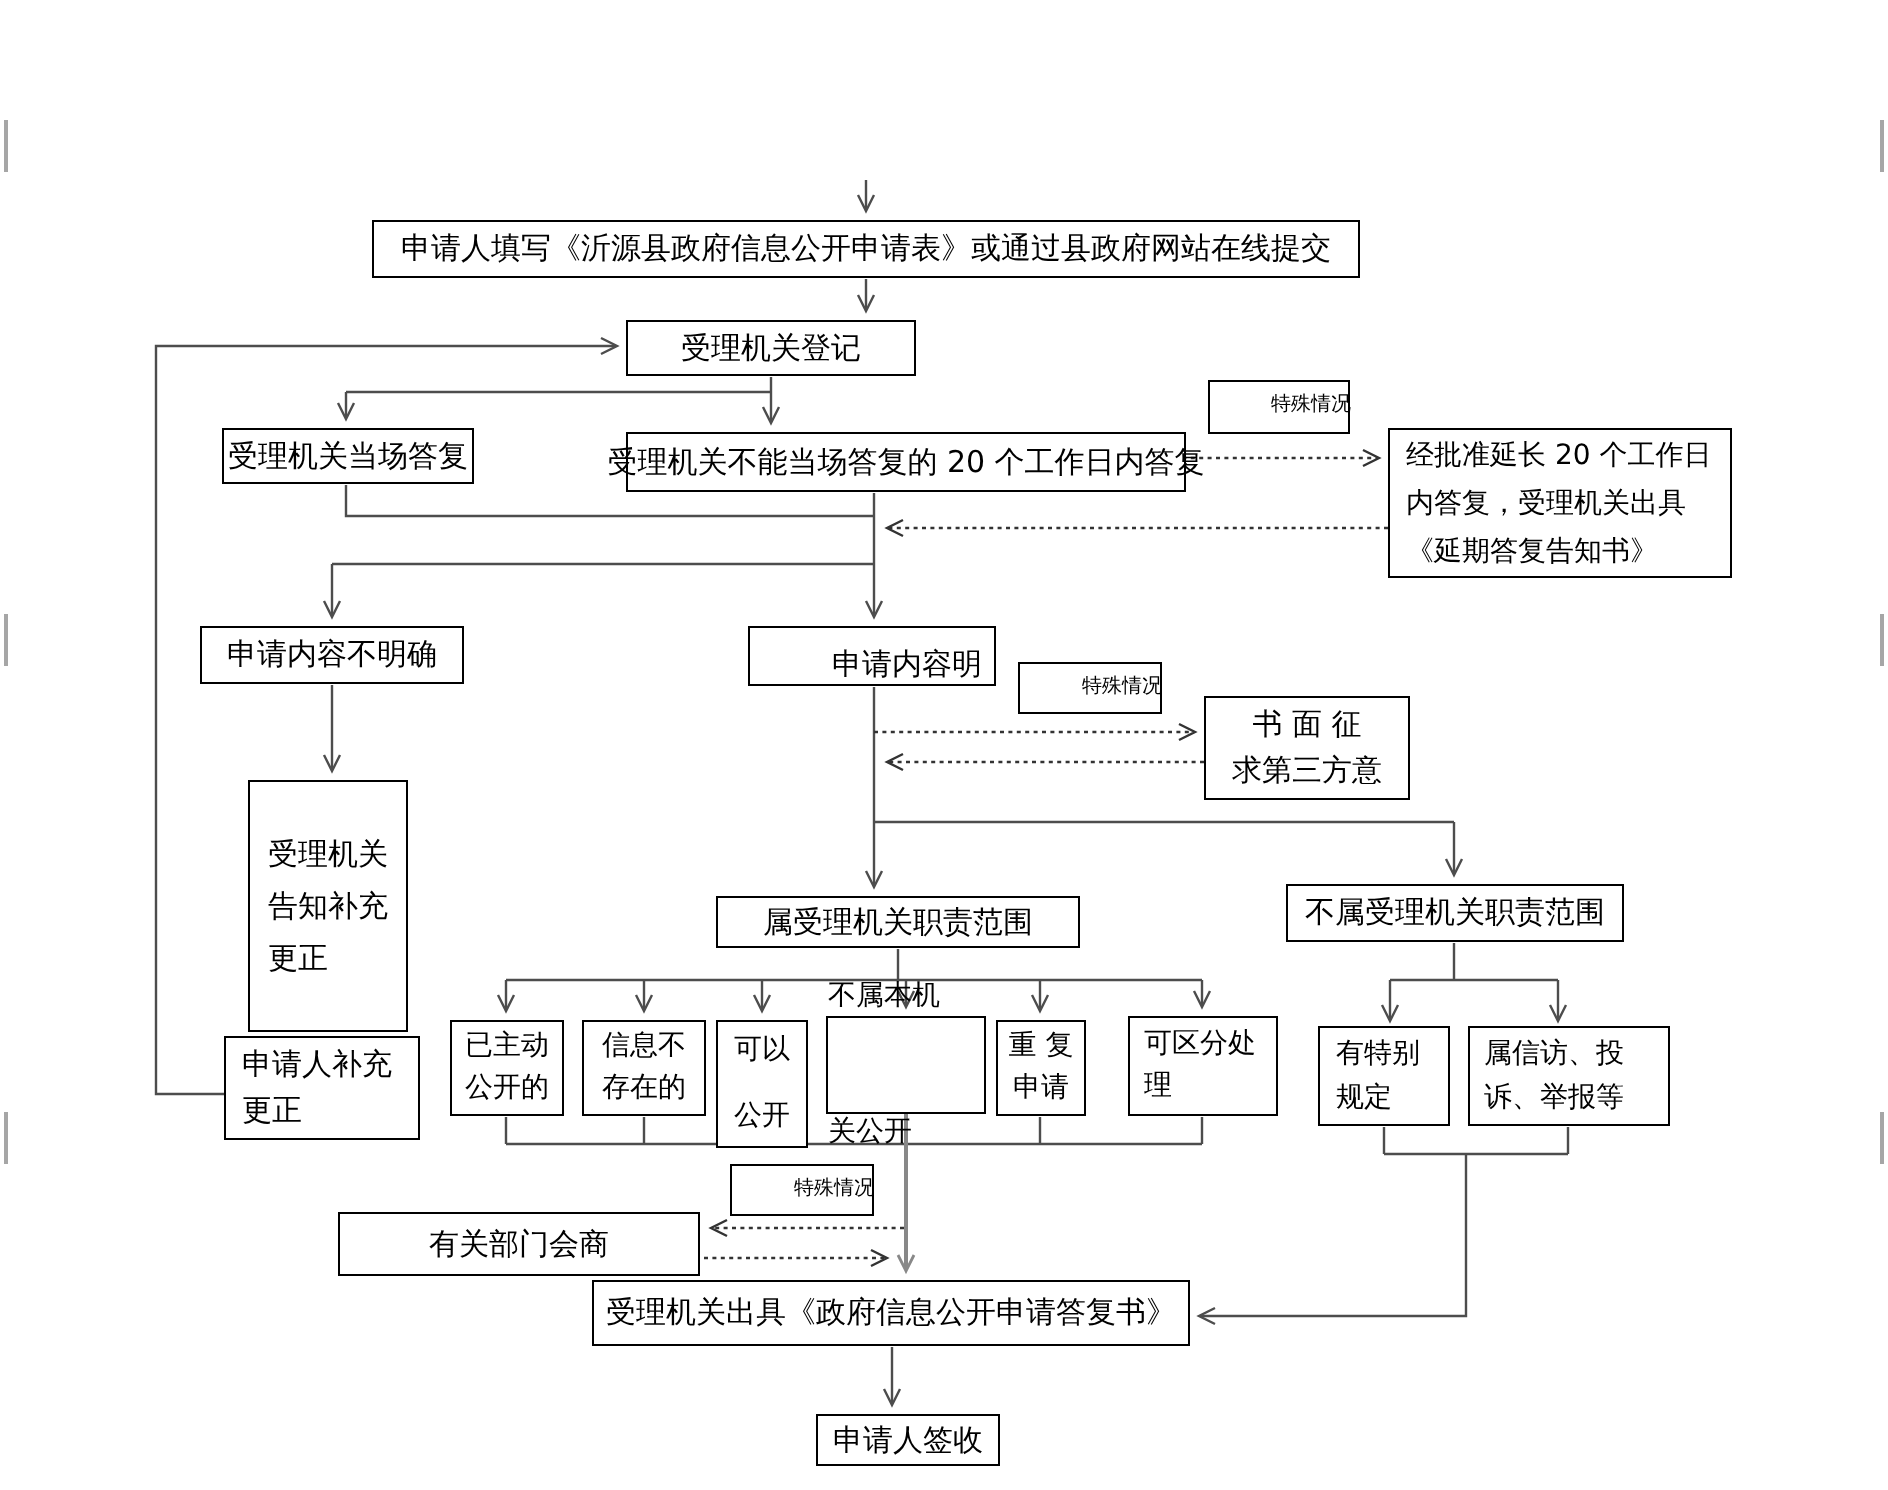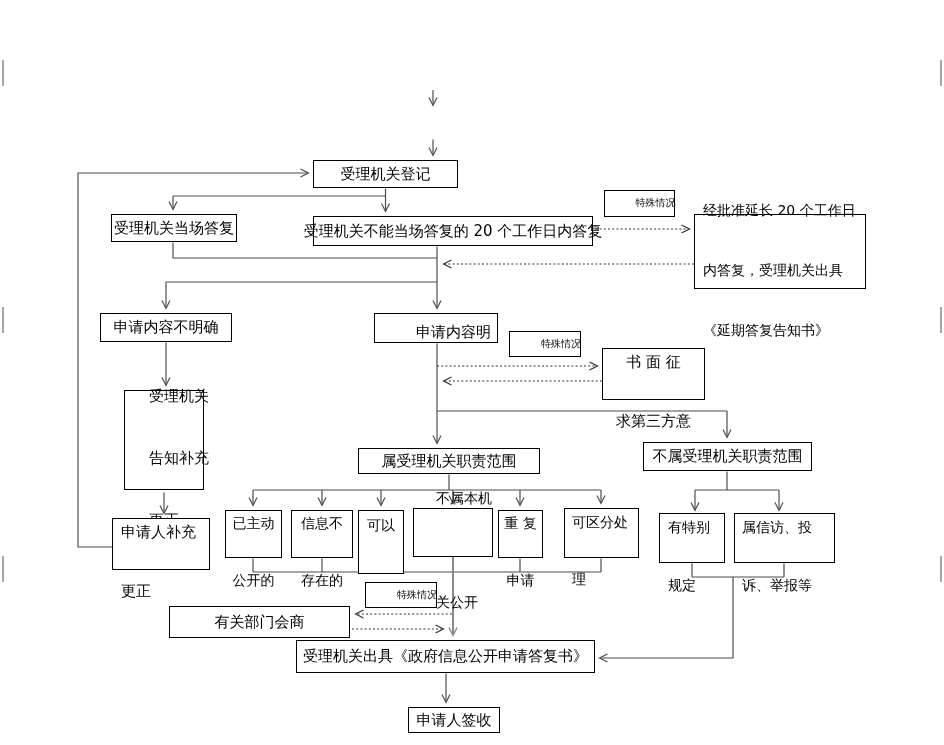--- a/index.html
+++ b/index.html
@@ -10,21 +10,21 @@
   svg.layer{position:absolute;left:0;top:0;pointer-events:none;}
   .box{
     position:absolute;box-sizing:border-box;border:1px solid #000;background:#fff;
     display:flex;align-items:center;justify-content:center;text-align:center;
     font-size:15px;line-height:1.25;white-space:nowrap;
   }
   .box.ml{flex-direction:column;align-items:flex-start;justify-content:center;text-align:left;padding-left:8px;}
   .box.mc{flex-direction:column;align-items:center;justify-content:center;}
   .box.small{font-size:10px;padding-left:32px;}
   .box.f14{font-size:14px;}
-  .line{display:block;margin-top:36px;}
+  .line{display:block;}
   .pagemark{position:absolute;width:2px;height:26px;background:#a6a6a6;}
 </style>
 </head>
 <body>
 
 <div id="canvas">
 
   <svg class="layer" width="944" height="745" viewBox="0 0 944 745">
     <defs>
       <marker id="ah" markerWidth="12" markerHeight="10" refX="8.5" refY="5" orient="auto" markerUnits="userSpaceOnUse">
@@ -89,20 +89,23 @@
   </svg>
 
   <div class="pagemark" style="left:2px;top:60px;"></div>
   <div class="pagemark" style="left:2px;top:307px;"></div>
   <div class="pagemark" style="left:2px;top:556px;"></div>
   <div class="pagemark" style="left:940px;top:60px;"></div>
   <div class="pagemark" style="left:940px;top:307px;"></div>
   <div class="pagemark" style="left:940px;top:556px;"></div>
 
 
+  <div class="box" style="left:186px;top:110px;width:494px;height:29px;">
+    <span>申请人填写《沂源县政府信息公开申请表》或通过县政府网站在线提交</span>
+  </div>
 
   <div class="box" style="left:313px;top:160px;width:145px;height:28px;">
     <span>受理机关登记</span>
   </div>
 
   <div class="box" style="left:111px;top:214px;width:126px;height:28px;justify-content:center;">
     <span>受理机关当场答复</span>
   </div>
 
   <div class="box" style="left:285px;top:216px;width:280px;height:30px;margin-left:28px;">
@@ -129,21 +132,21 @@
 
   <div class="box small" style="left:509px;top:331px;width:72px;height:26px;">
     <span>特殊情况</span>
   </div>
 
   <div class="box mc" style="left:602px;top:348px;width:103px;height:52px;line-height:23px;">
     <span class="line">书 面 征</span>
     <span class="line">求第三方意</span>
   </div>
 
-  <div class="box ml" style="left:124px;top:390px;width:80px;height:100px;line-height:26px;padding-left:24px;">
+  <div class="box ml" style="left:124px;top:390px;width:80px;height:126px;line-height:26px;padding-left:9px;">
     <span class="line">受理机关</span>
     <span class="line">告知补充</span>
     <span class="line">更正</span>
   </div>
 
   <div class="box ml" style="left:112px;top:518px;width:98px;height:52px;line-height:23px;">
     <span class="line">申请人补充</span>
     <span class="line">更正</span>
   </div>
 
@@ -163,21 +166,21 @@
   <div class="box mc f14" style="left:291px;top:510px;width:62px;height:48px;line-height:21px;">
     <span class="line">信息不</span>
     <span class="line">存在的</span>
   </div>
 
   <div class="box mc f14" style="left:358px;top:510px;width:46px;height:64px;line-height:21px;gap:12px;">
     <span class="line">可以</span>
     <span class="line">公开</span>
   </div>
 
-  <div class="box ml f14" style="left:413px;top:508px;width:80px;height:49px;line-height:21px;padding-left:22px;gap:47px;">
+  <div class="box ml f14" style="left:413px;top:508px;width:80px;height:49px;line-height:21px;padding-left:0;gap:47px;">
     <span class="line">不属本机</span>
     <span class="line">关公开</span>
   </div>
 
   <div class="box mc f14" style="left:498px;top:510px;width:45px;height:48px;line-height:21px;">
     <span class="line">重 复</span>
     <span class="line">申请</span>
   </div>
 
   <div class="box ml f14" style="left:564px;top:508px;width:75px;height:50px;line-height:21px;padding-left:7px;">

